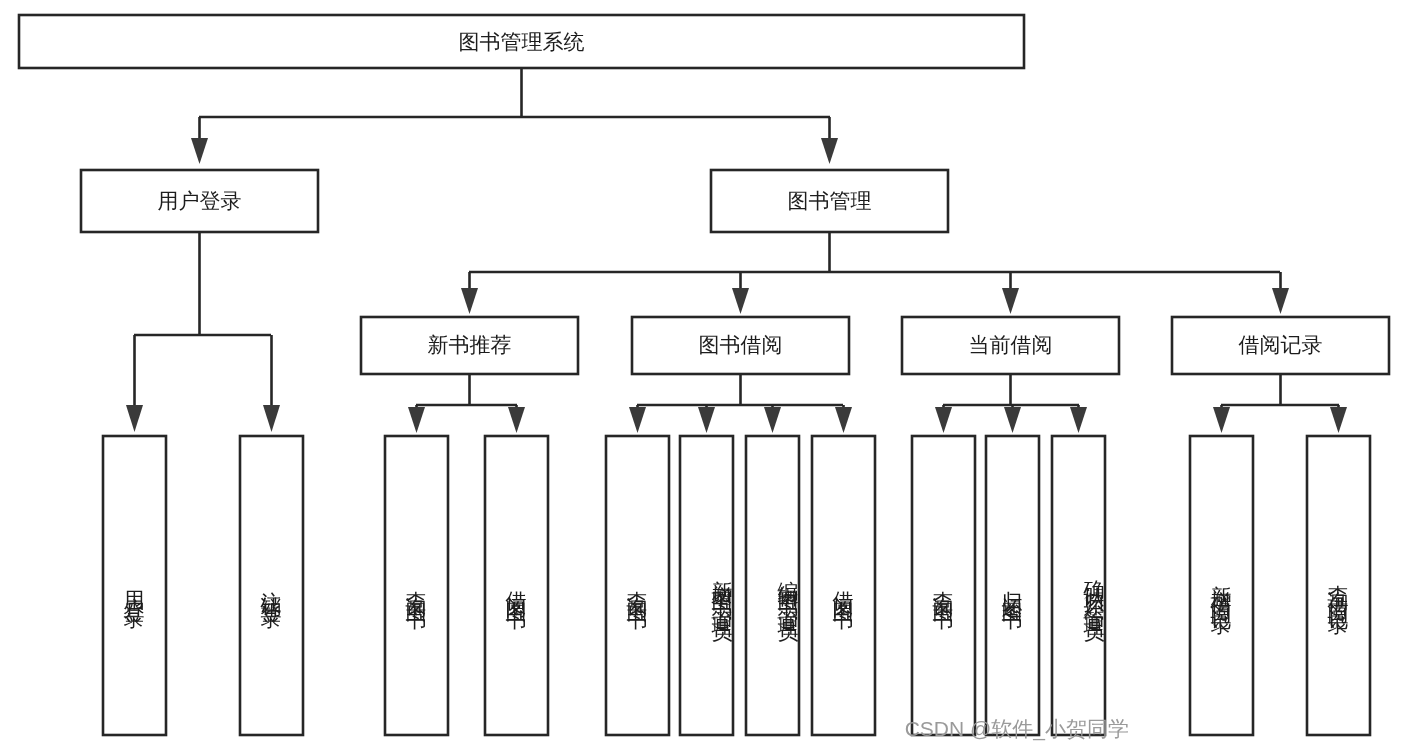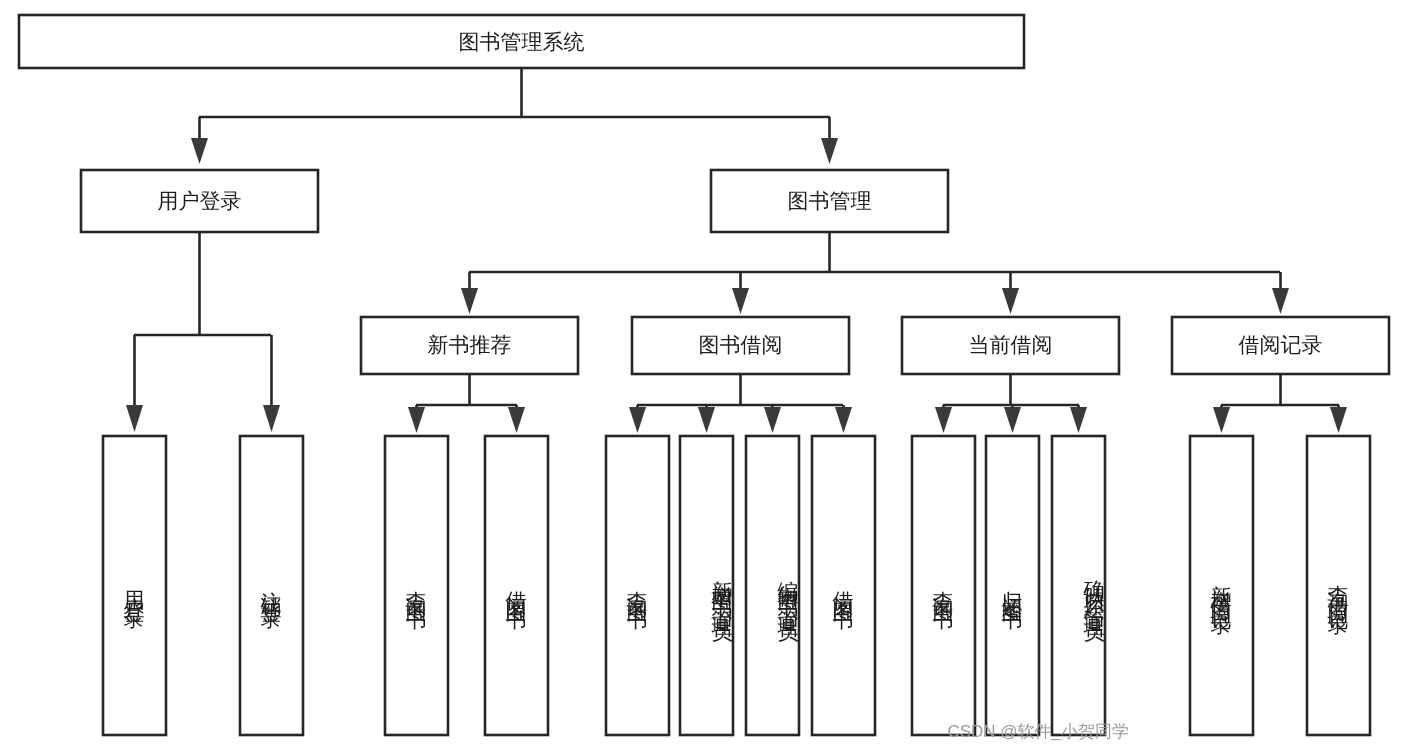--- a/index.html
+++ b/index.html
@@ -66,21 +66,21 @@
     justify-content: center;
     pointer-events: none;
     user-select: none;
   }
   .leaf-label.center { align-items: center; }
   .watermark {
     position: absolute;
     right: 8px;
     bottom: 4px;
     font-family: "Liberation Sans", "DejaVu Sans", sans-serif;
-    font-size: 17px;
+    font-size: 21px;
     color: #9a9a9a;
     white-space: nowrap;
     user-select: none;
   }
 </style>
 </head>
 <body>
 
 <div id="diagram-root">
 

